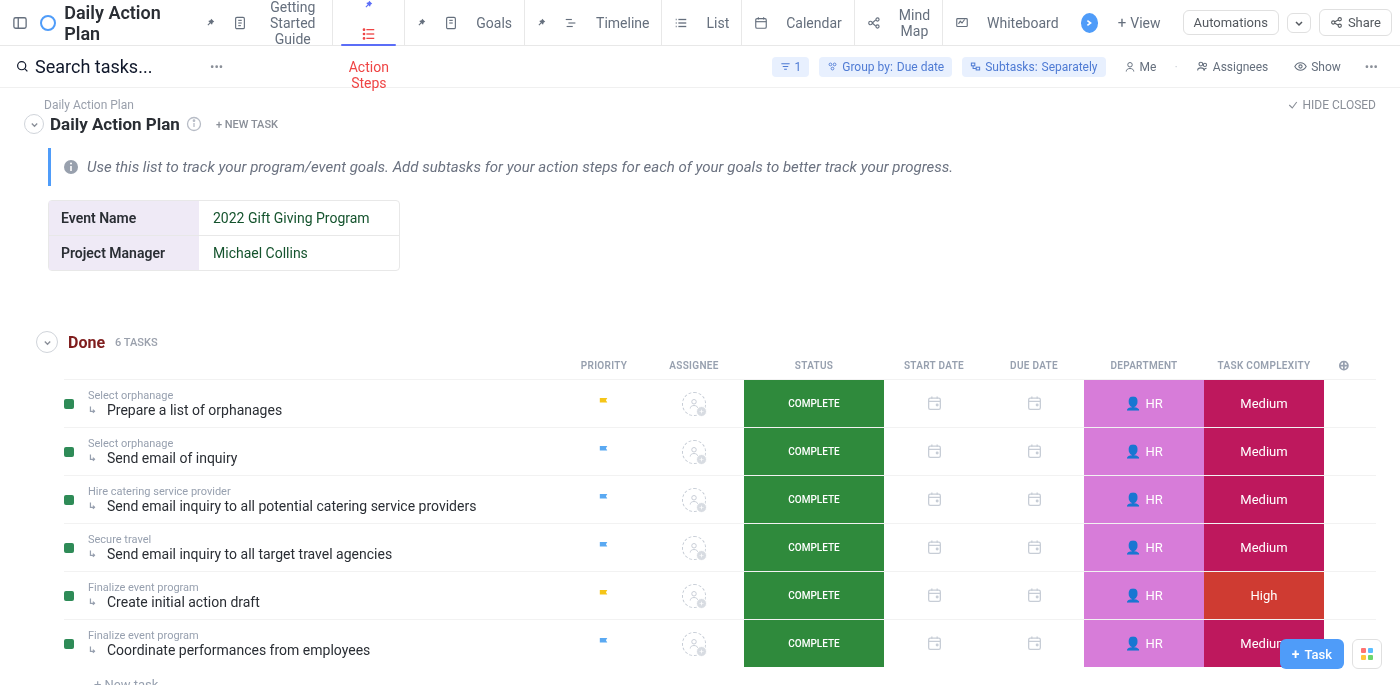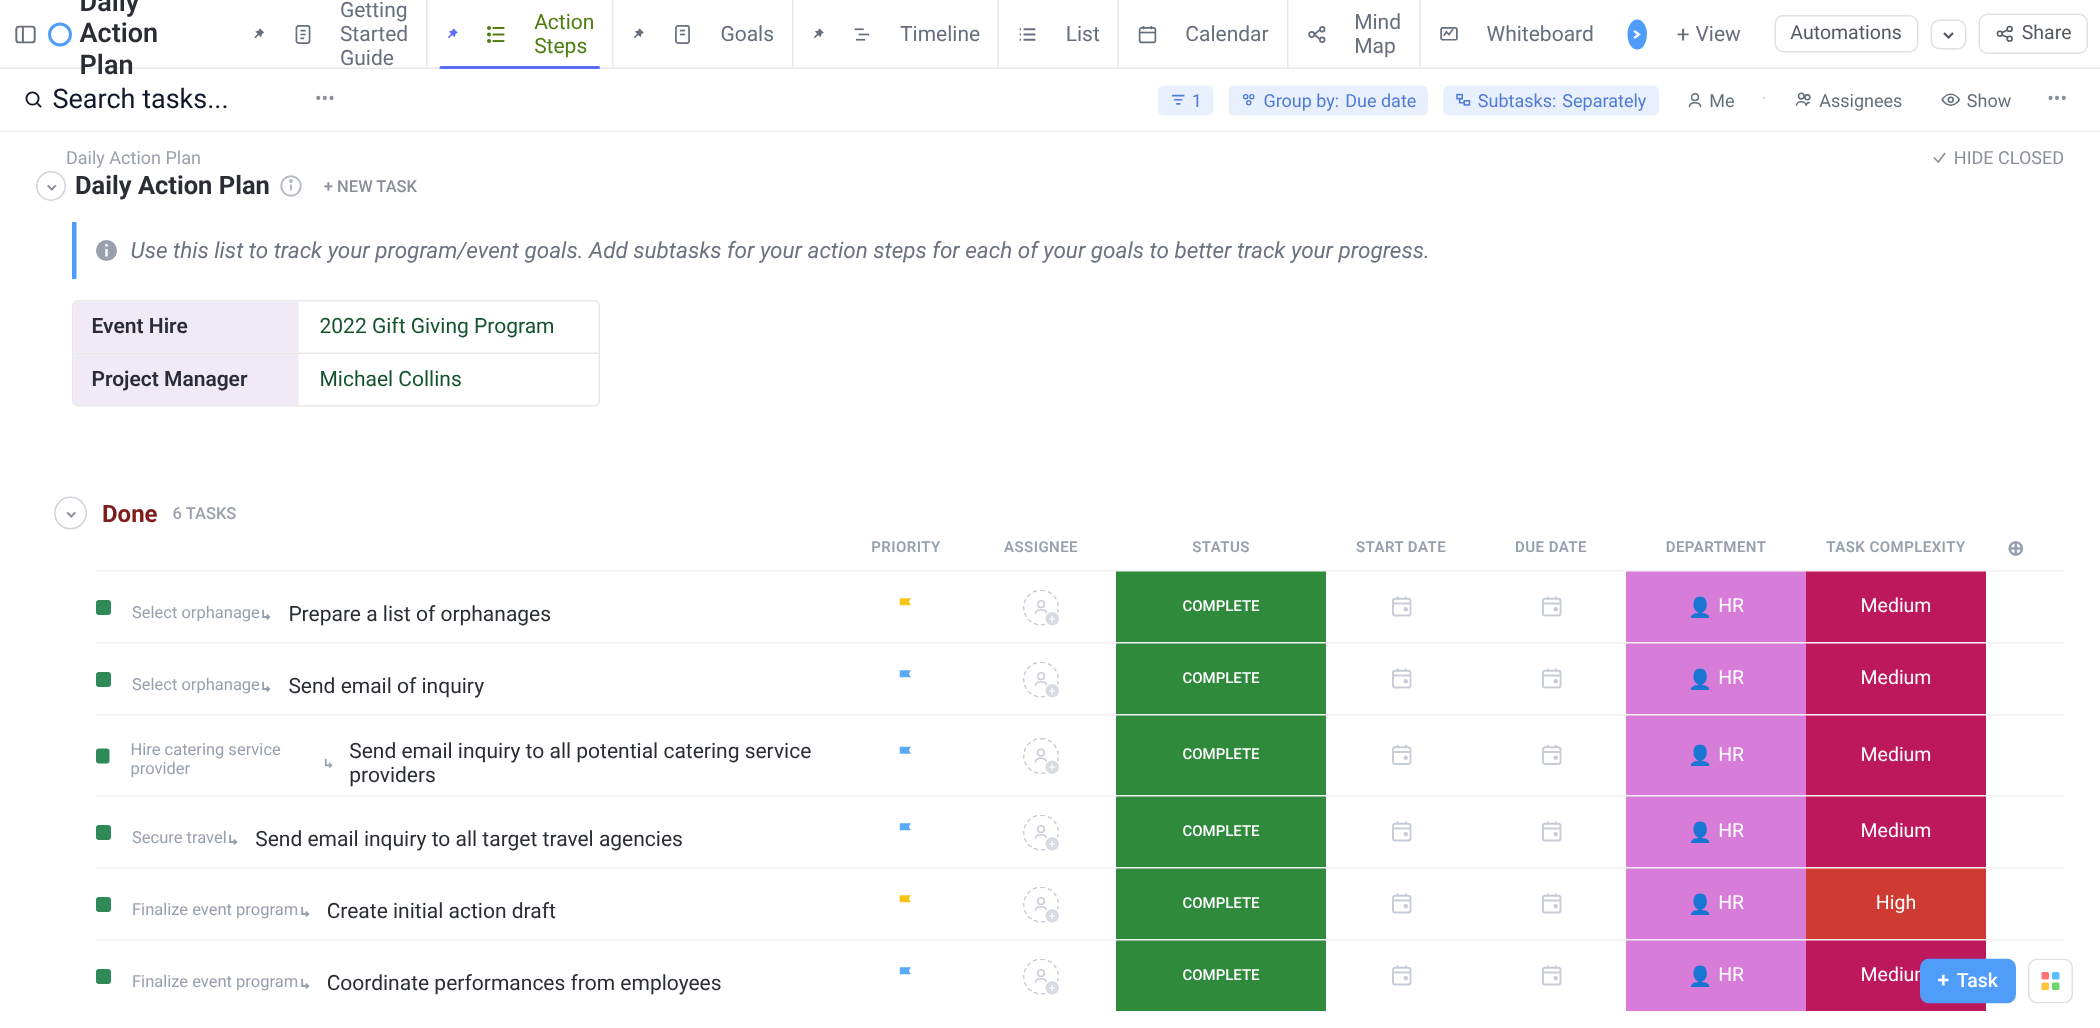--- a/index.html
+++ b/index.html
@@ -2,22 +2,22 @@
 <html><head>
 <meta charset="utf-8">
 <style>
   * { box-sizing: border-box; margin: 0; padding: 0; }
   body { font-family: -apple-system, BlinkMacSystemFont, "Segoe UI", Roboto, sans-serif; font-size: 13px; color: #292d34; background: #fff; }
   .top-bar { display: flex; align-items: center; height: 46px; border-bottom: 1px solid #e8e8e8; padding: 0 8px; gap: 4px; }
   .tb-icon-btn { width: 28px; height: 28px; display: flex; align-items: center; justify-content: center; border-radius: 4px; color: #656f7d; cursor: pointer; }
   .circle-icon { width: 16px; height: 16px; border: 2px solid #4f9cf9; border-radius: 50%; }
   .title { font-size: 18px; font-weight: 600; color: #2a2e34; margin-right: 8px; }
   .tabs { display: flex; align-items: center; height: 100%; }
-  .tab { display: flex; align-items: center; gap: 18px; padding: 0 12px; height: 100%; color: #656f7d; font-size: 14px; cursor: pointer; border-right: 1px solid #e8e8e8; position: relative; }
-  .tab.active { color: #4d7c0f; }
+  .tab { display: flex; align-items: center; gap: 18px; padding: 0 12px; height: 100%; color: #656f7d; font-size: 14px; cursor: pointer; border-right: 1px solid #e8e8e8; position: relative; text-align: center; }
+  .tab.active { color: #ef4444; flex-direction: column; }
   .tab.active::after { content:""; position:absolute; bottom:-1px; left:8px; right:8px; height:2px; background:#5b6df7; border-radius:2px; }
   .tab svg { flex-shrink: 0; }
   .pin { width: 9px; height: 9px; }
   .tab-label {}
   .more-circle { width: 20px; height: 20px; border-radius:50%; background:#4f9cf9; color:#fff; display:flex; align-items:center; justify-content:center; font-size:10px; margin:0 6px; cursor:pointer; }
   .add-view { display:flex; align-items:center; gap:4px; color:#656f7d; font-size:14px; padding:0 10px; cursor:pointer; }
   .top-right { display:flex; align-items:center; gap:8px; margin-left:8px; }
   .btn-plain { padding:4px 10px; background:#fff; border:1px solid #e0e0e0; border-radius:6px; font-size:13px; color:#54595f; cursor:pointer; display:flex; align-items:center; gap:4px; }
   .share-btn { display:flex; align-items:center; gap:5px; padding:5px 10px; border:1px solid #e0e0e0; border-radius:6px; font-size:13px; color:#54595f; cursor:pointer; }
 
@@ -56,21 +56,21 @@
 
   .table { margin-left: 40px; }
   .cols { display:grid; grid-template-columns: 500px 80px 100px 140px 100px 100px 120px 120px 40px; align-items:center; font-size:10px; color:#97a0af; font-weight:600; letter-spacing:0.3px; text-transform:uppercase; padding-bottom: 6px; }
   .cols > div { text-align:center; }
   .cols > div:first-child { text-align:left; }
   .add-col { font-size:14px; color:#97a0af; cursor:pointer; }
 
   .row { display:grid; grid-template-columns: 500px 80px 100px 140px 100px 100px 120px 120px 40px; align-items:stretch; min-height:48px; border-top:1px solid #f2f2f2; }
   .task-cell { display:flex; align-items:center; gap:8px; padding:5px 0; }
   .status-dot { width:10px; height:10px; background:#2e8b57; border-radius:2px; margin-right: 6px; }
-  .task-text { display:flex; flex-direction:row;margin-top:11px; }
+  .task-text { display:flex; flex-direction:column; }
   .task-parent { font-size:11px; color:#97a0af; }
   .task-name-line { display:flex; align-items:center; gap:6px; font-size:14px; color:#2a2e34; }
   .subtask-icon { color:#97a0af; }
 
   .cell { display:flex; align-items:center; justify-content:center; }
   .flag-icon { width:15px; height:15px; }
   .assignee-circle { width:24px; height:24px; border-radius:50%; border:1px dashed #c7cdd6; color:#c7cdd6; display:flex; align-items:center; justify-content:center; position:relative; }
   .add-dot { position:absolute; bottom:-2px; right:-2px; width:11px; height:11px; background:#d8dce2; border-radius:50%; display:flex; align-items:center; justify-content:center; color:#fff; font-size:8px; border:1.5px solid #fff; }
   .status-pill { background:#2f8a3c; color:#fff; display:flex; align-items:center; justify-content:center; font-size:10px; font-weight:500; width:100%; height:100%; }
   .date-icon { color:#c7cdd6; }
@@ -314,21 +314,21 @@
           <circle cx="8" cy="8" r="7"></circle>
           <rect x="7.2" y="7" width="1.6" height="5" fill="#fff"></rect>
           <circle cx="8" cy="4.5" r="1" fill="#fff"></circle>
         </svg>
       <span>Use this list to track your program/event goals. Add subtasks for your action steps for each of your goals to better track your progress.</span>
     </div>
   </div>
 
   <div class="meta-table">
     <div class="meta-row">
-      <div class="meta-key">Event Hire</div>
+      <div class="meta-key">Event Name</div>
       <div class="meta-val">2022 Gift Giving Program</div>
     </div>
     <div class="meta-row">
       <div class="meta-key">Project Manager</div>
       <div class="meta-val">Michael Collins</div>
     </div>
   </div>
 
   
   <div class="group-head">

